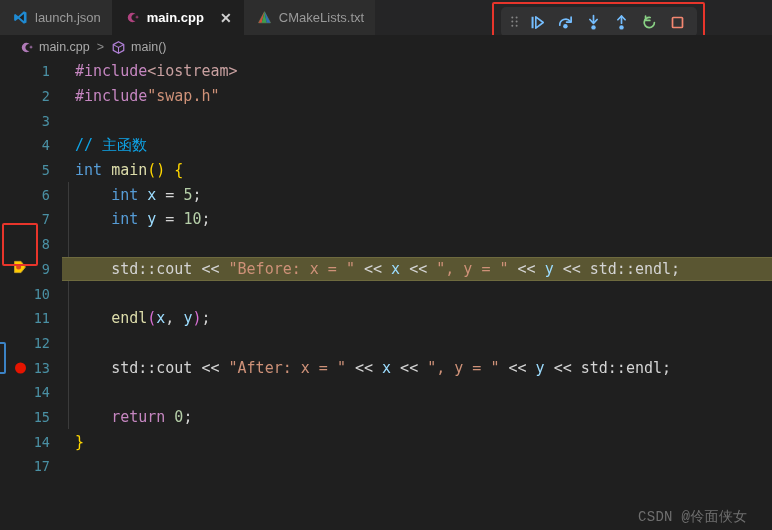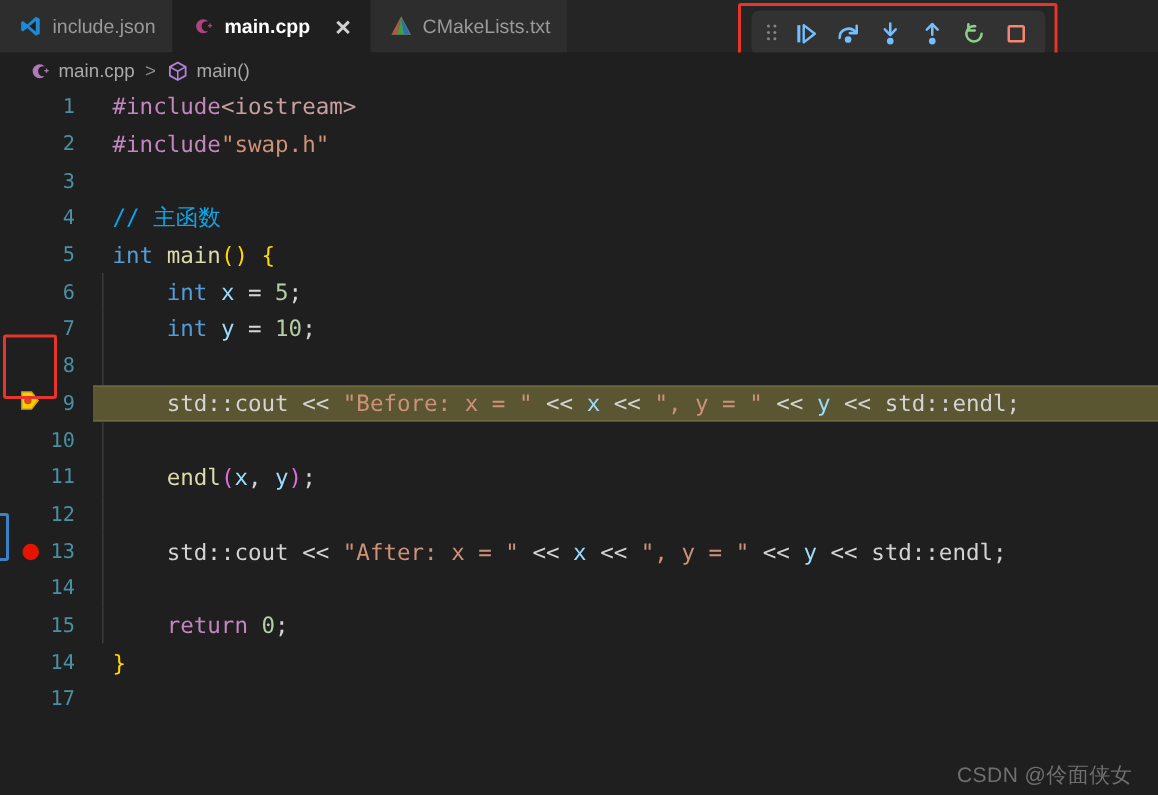--- a/index.html
+++ b/index.html
@@ -114,36 +114,36 @@
   .t-ctl  { color: #c586c0; }
 
   
   .wm1 {
     position: absolute; left: 648px; top: 492px;
     font-family: "Liberation Sans", sans-serif; font-size: 19px; font-weight: bold;
     color: #f0f0f0; letter-spacing: 0.2px;
   }
   .wm2 {
     position: absolute; left: 638px; top: 508px;
-    font-family: Liberation Sans, sans-serif; font-size: 14px;
+    font-family: Liberation Mono, monospace; font-size: 14px;
     color: #6f6f6f; letter-spacing: 0.3px;
   }
 </style>
 </head>
 <body>
 
 <div id="app">
 
   <div class="tabbar" id="tabbar">
       <div class="tab">
         <svg class="ficon" viewBox="0 0 16 16">
           <path d="M11.6 1.3 L14.4 2.7 L14.4 13.3 L11.6 14.7 L5.6 9.3 L2.4 11.7 L1.2 11.0 L1.2 5.0 L2.4 4.3 L5.6 6.7 Z" fill="#1f8ad2"></path>
           <path d="M11.6 4.2 L11.6 11.8 L7.0 8.0 Z" fill="#1f1f1f"></path>
         </svg>
-        <span class="label">include.json</span>
+        <span class="label">launch.json</span>
       </div>
       <div class="tab active">
         <svg class="ficon" viewBox="0 0 16 16">
           <path d="M11.6 4.6 A5 5 0 1 0 11.6 11.4 A3.6 3.6 0 1 1 11.6 4.6 Z" fill="#b0437f"></path>
           <rect x="11.3" y="7.1" width="3.0" height="0.95" fill="#b0437f"></rect>
           <rect x="12.35" y="6.05" width="0.95" height="3.0" fill="#b0437f"></rect>
         </svg>
         <span class="label">main.cpp</span>
         <span class="tab-close">✕</span>
       </div>

